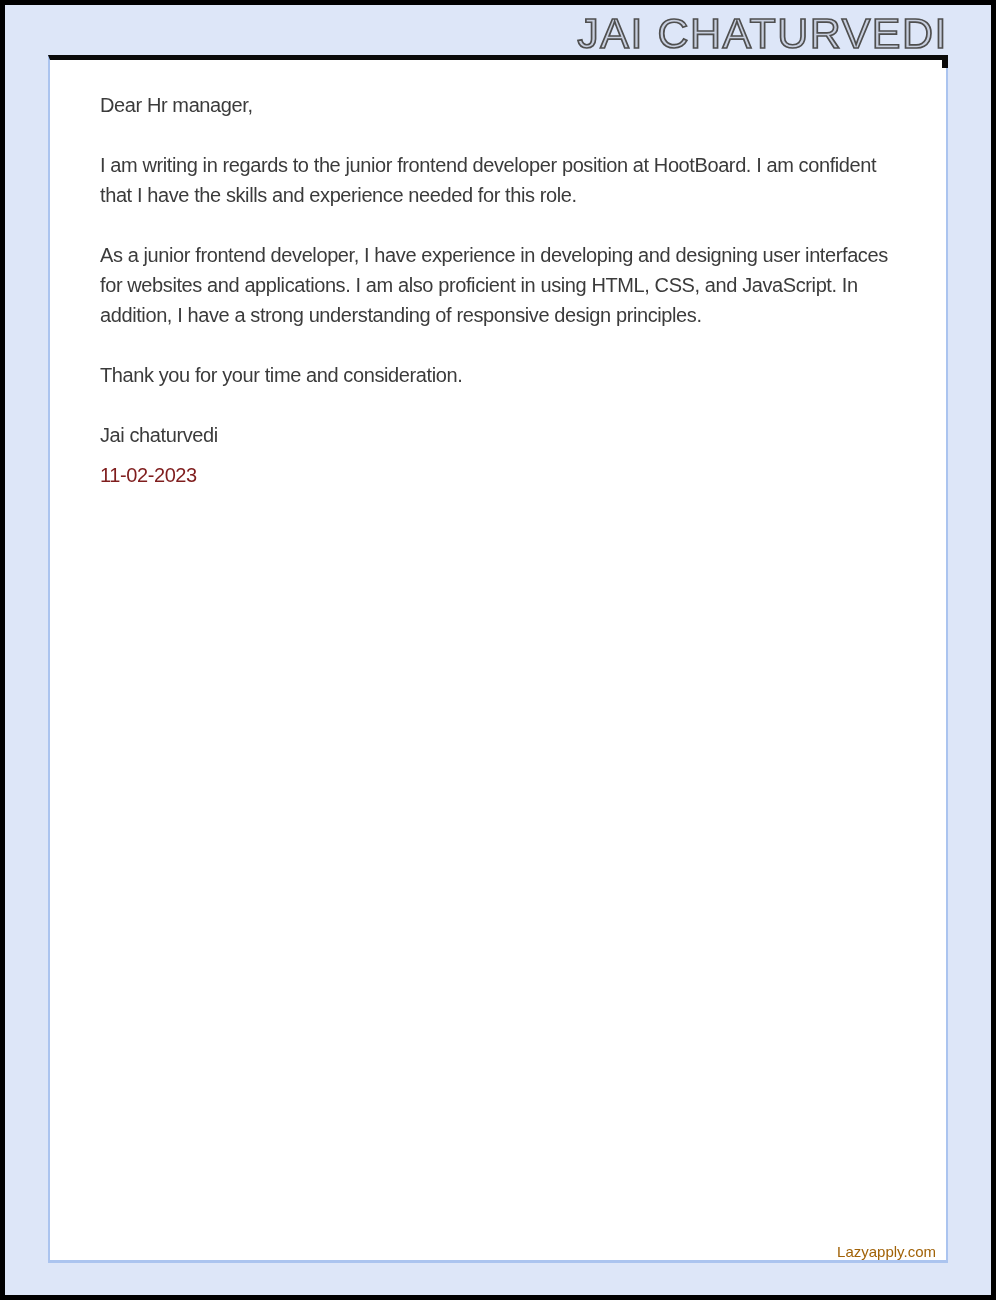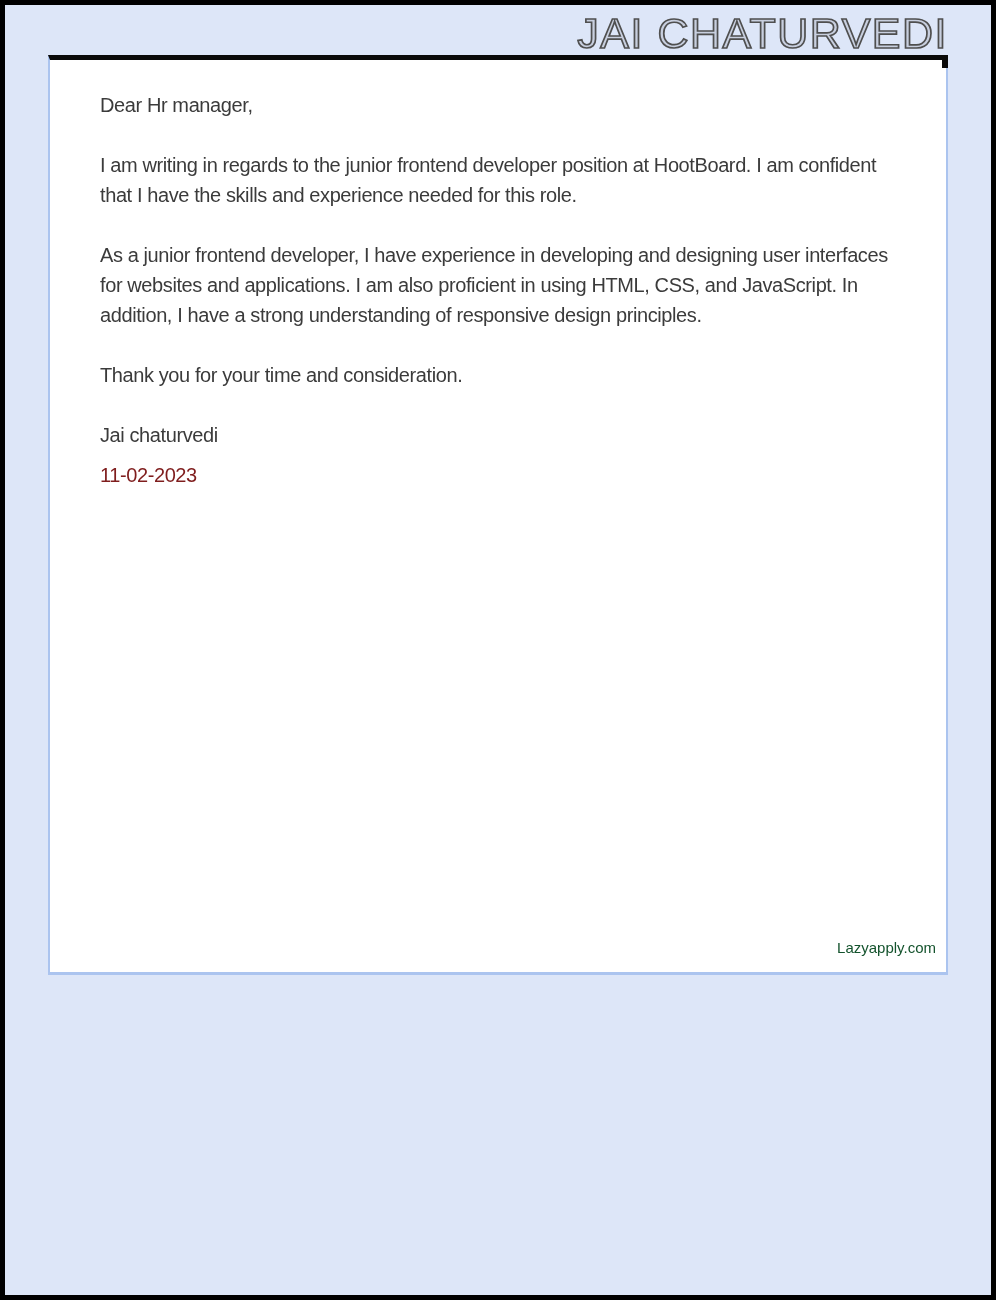--- a/index.html
+++ b/index.html
@@ -27,21 +27,21 @@
     font-weight: 400;
     letter-spacing: 1.5px;
     color: rgba(79, 79, 79, 0.15);          
     -webkit-text-stroke: 1.7px #4f4f4f;      
   }
   .document {
     position: absolute;
     left: 43px;
     top: 50px;
     width: 900px;
-    height: 920px;
+    height: 1208px;
     box-sizing: border-box;
     background: #ffffff;
     border-top: 5px solid #0a0a0a;
     border-left: 2px solid #abc4ef;
     border-right: 2px solid #abc4ef;
     border-bottom: 3px solid #abc4ef;
   }
   .header-rule-end {
     position: absolute;
     top: -5px;
@@ -59,24 +59,24 @@
   }
   .content p { margin: 0 0 30px 0; }
   .content p.signature { margin-bottom: 10px; }
   .content p.date {
     color: #7f1d1d;
     margin-bottom: 0;
   }
   .footer-brand {
     position: absolute;
     right: 10px;
-    bottom: 16px;
+    bottom: 0;
     font-size: 15px;
     letter-spacing: 0;
-    color: #14532d;
+    color: #a16207;
     text-align: center;
   }
 </style>
 </head>
 <body>
 
 <header class="header">
   <h1>JAI CHATURVEDI</h1>
 </header>
 

